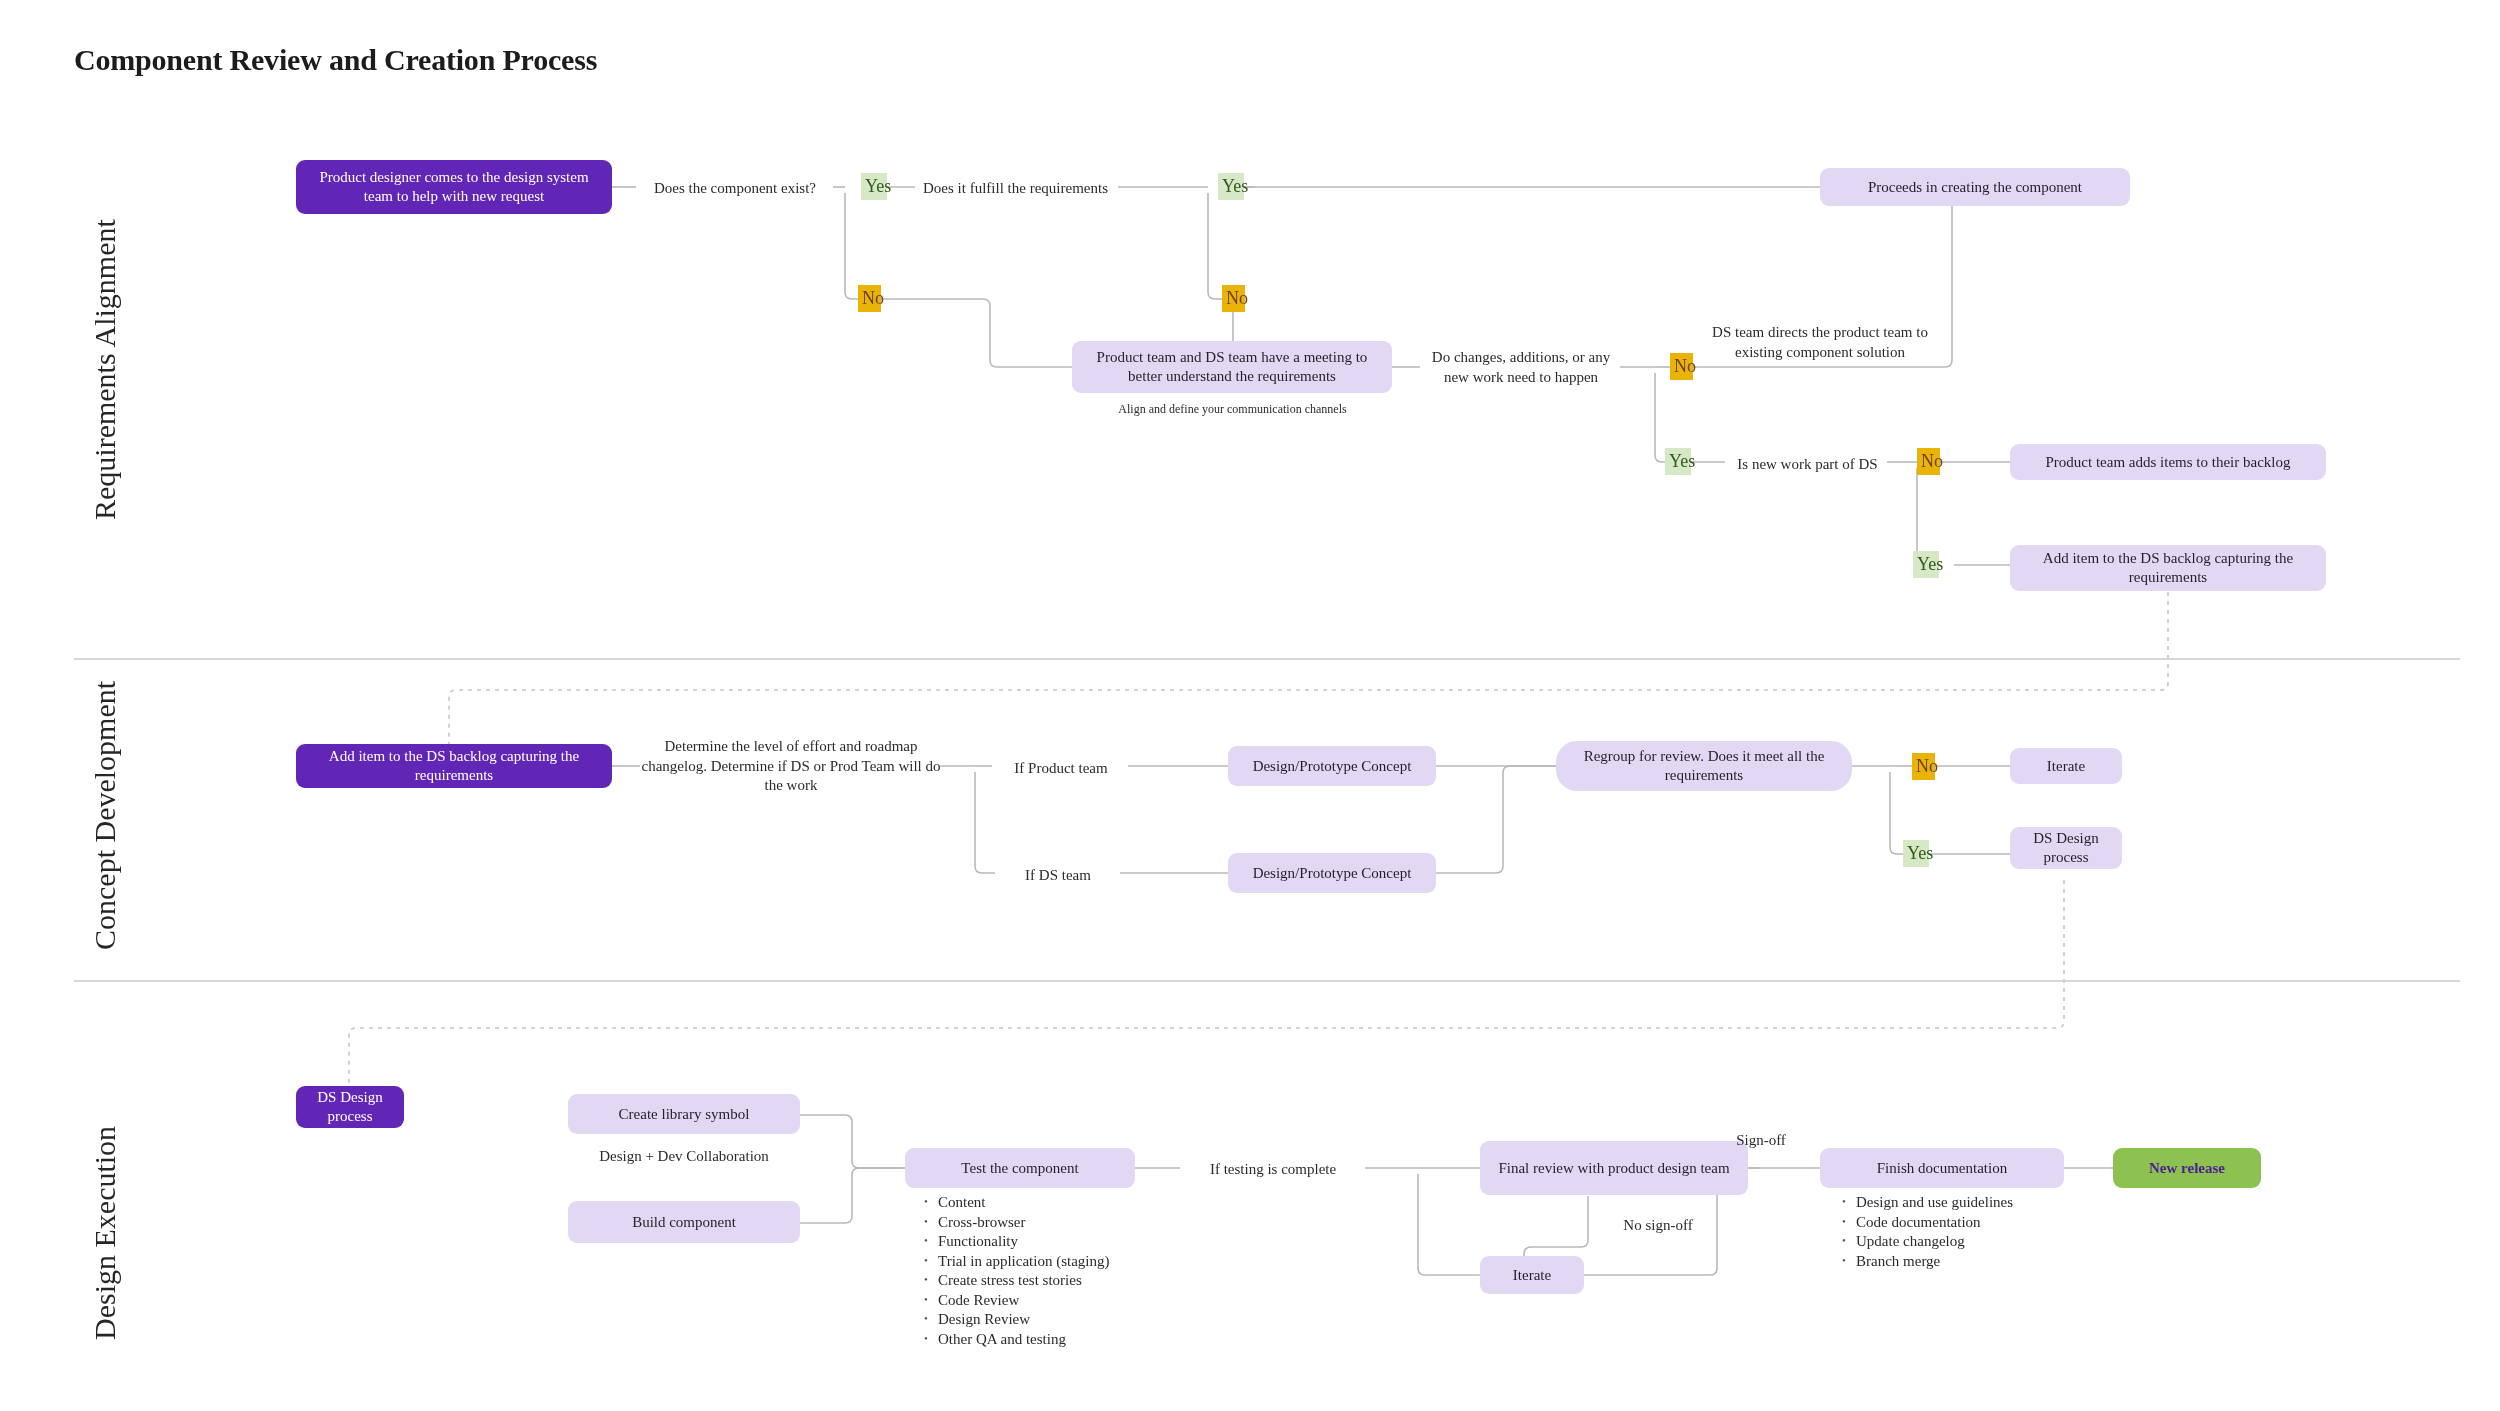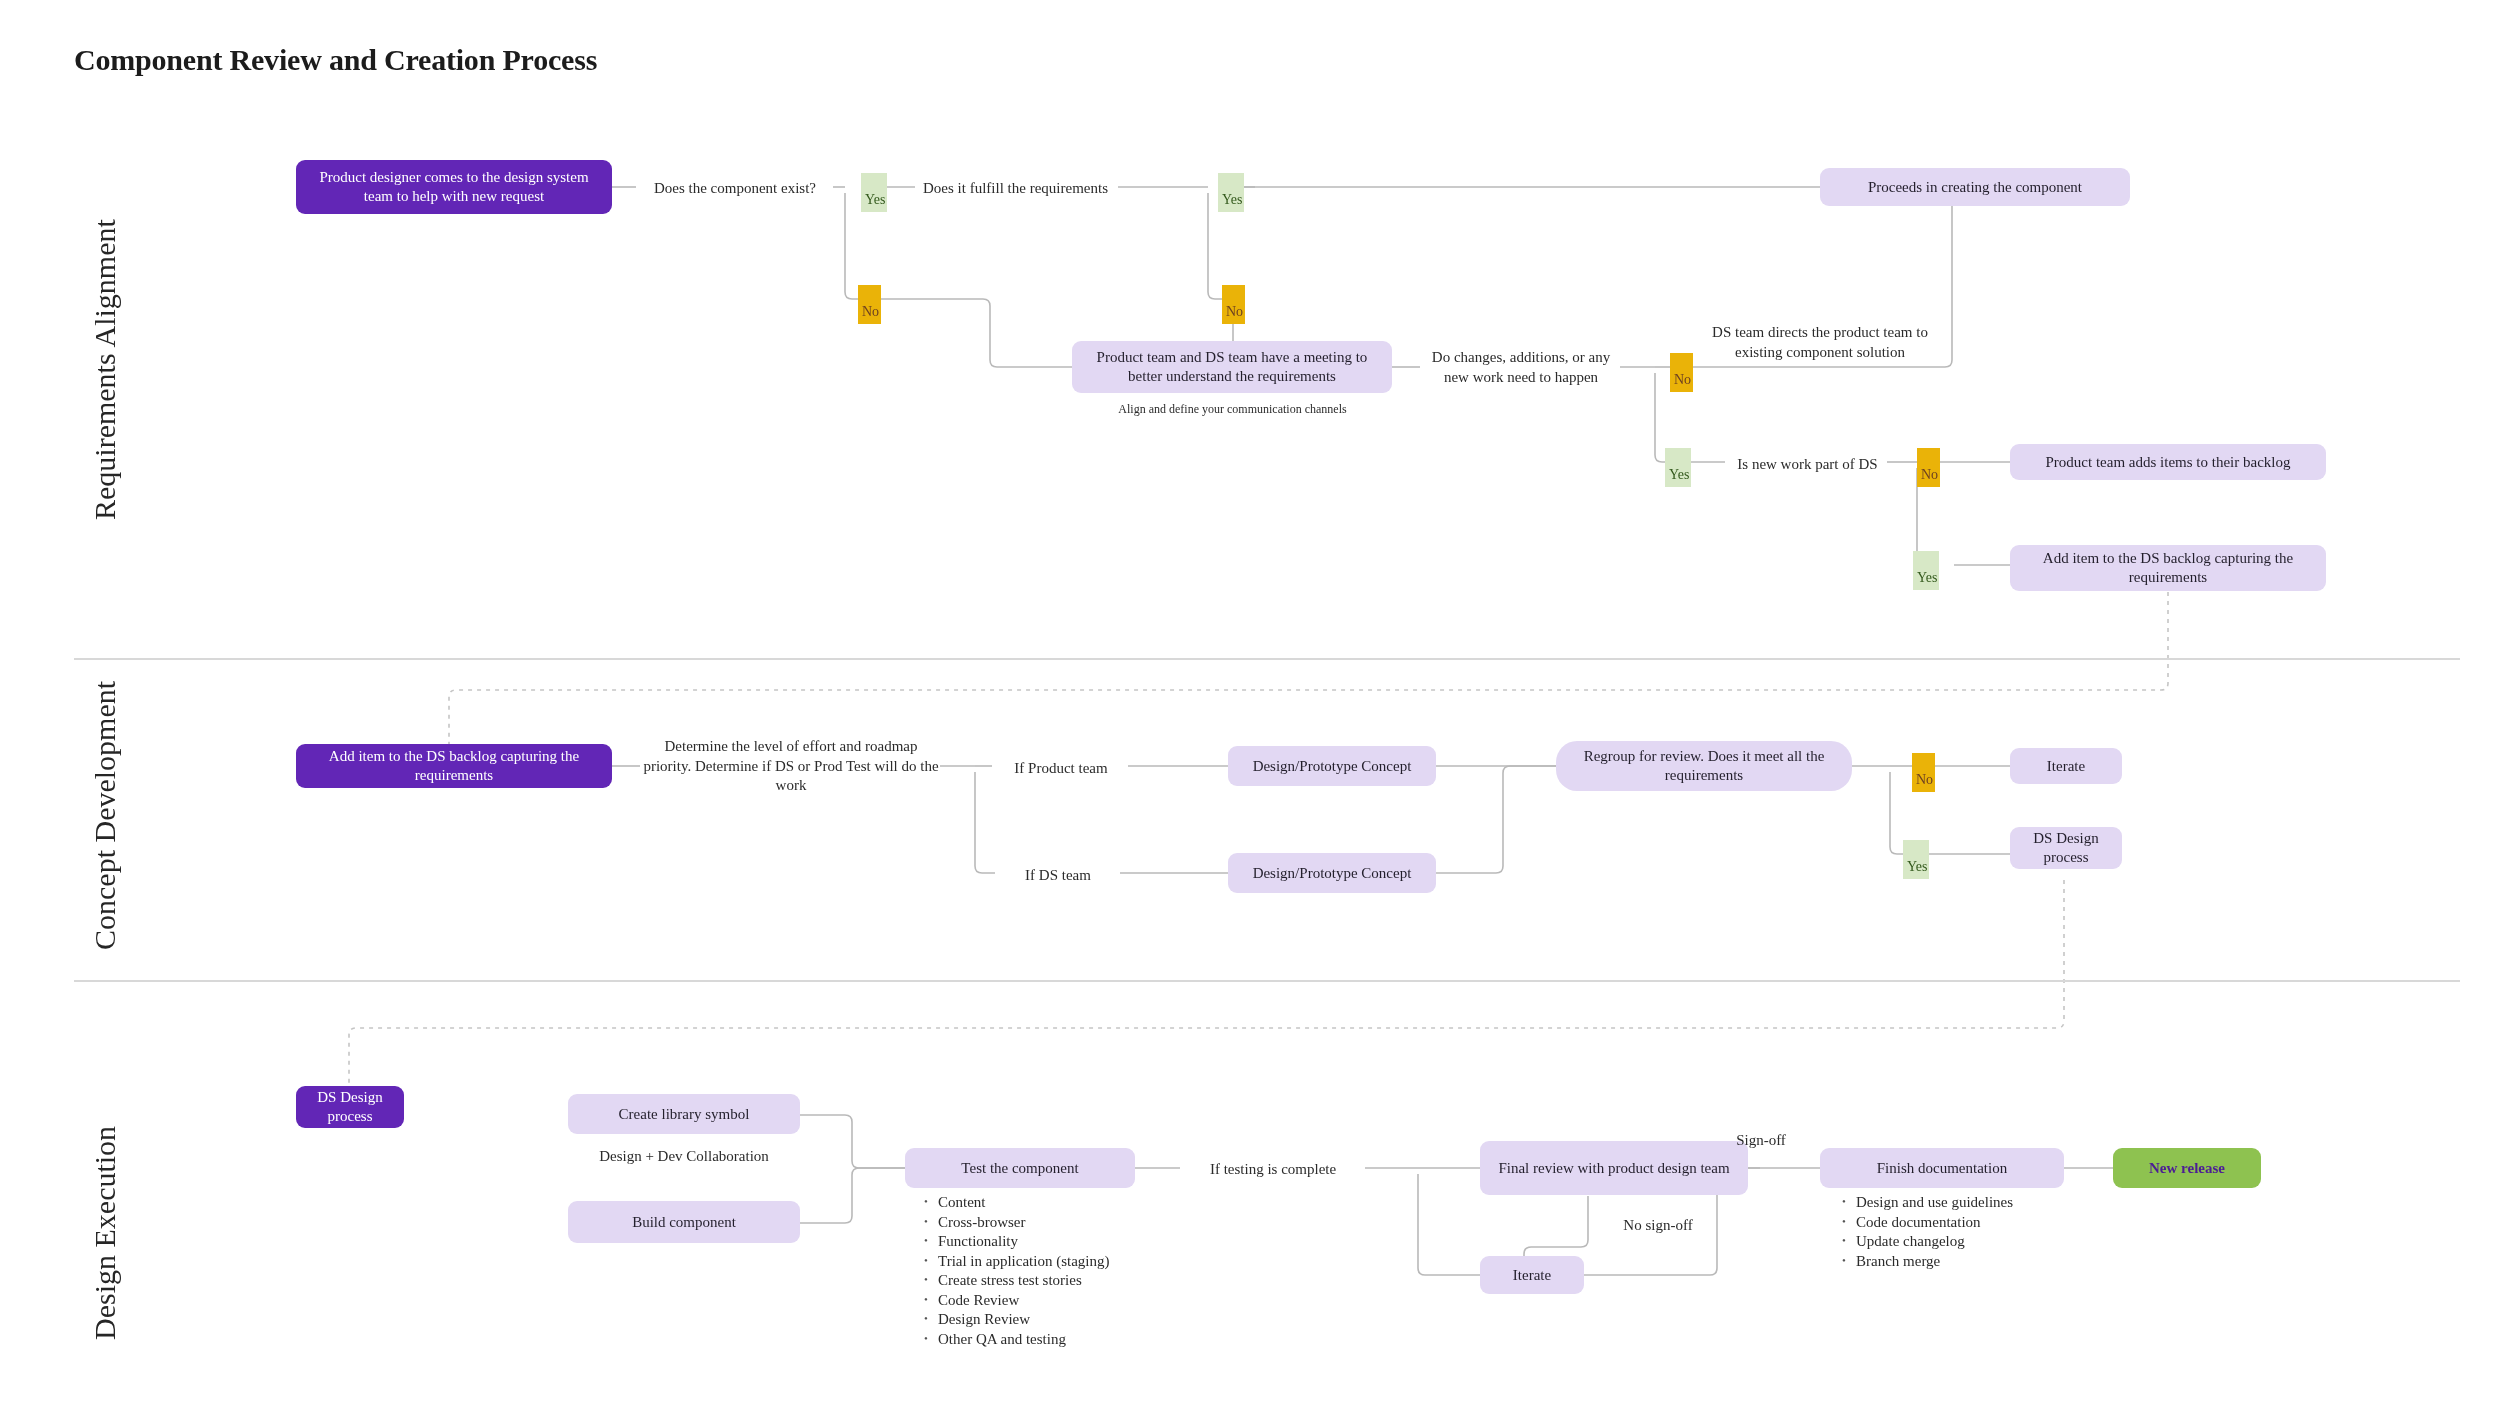--- a/index.html
+++ b/index.html
@@ -95,23 +95,23 @@
     box-sizing: border-box;
   }
   .flabel.small {
     font-size: 12px;
   }
 
   
   .chip {
     position: absolute;
     font-family: "Liberation Serif", "DejaVu Serif", serif;
-    font-size: 14px;
+    font-size: 18px;
     line-height: 1;
-    padding: 20px 4px 5px 4px;
+    padding: 4px 4px 5px 4px;
     box-sizing: border-box;
     text-align: center;
   }
   .chip.yes {
     background: #d7e8c6;
     color: #33591c;
   }
   .chip.no {
     background: #eab308;
     color: #6e4120;
@@ -283,21 +283,21 @@
 
   <div class="chip no" style="left:1917px; top:448px; width:23px;">No</div>
   <div class="chip yes" style="left:1913px; top:551px; width:26px;">Yes</div>
 
   <div class="node light" style="left:2010px; top:444px; width:316px; height:36px;">Product team adds items to their backlog</div>
 
   <div class="node light" style="left:2010px; top:545px; width:316px; height:46px;">Add item to the DS backlog capturing the requirements</div>
 
   <div class="node dark" style="left:296px; top:744px; width:316px; height:44px;">Add item to the DS backlog capturing the requirements</div>
 
-  <div class="flabel" style="left:640px; top:737px; width:302px;">Determine the level of effort and roadmap priority. Determine if DS or Prod Test will do the work</div>
+  <div class="flabel" style="left:640px; top:737px; width:302px;">Determine the level of effort and roadmap changelog. Determine if DS or Prod Team will do the work</div>
 
   <div class="flabel" style="left:992px; top:759px; width:138px;">If Product team</div>
   <div class="flabel" style="left:995px; top:866px; width:126px;">If DS team</div>
 
   <div class="node light" style="left:1228px; top:746px; width:208px; height:40px;">Design/Prototype Concept</div>
 
   <div class="node light" style="left:1228px; top:853px; width:208px; height:40px;">Design/Prototype Concept</div>
 
   <div class="node light" style="left:1556px; top:741px; width:296px; height:50px;border-radius:21px;">Regroup for review. Does it meet all the requirements</div>
 

